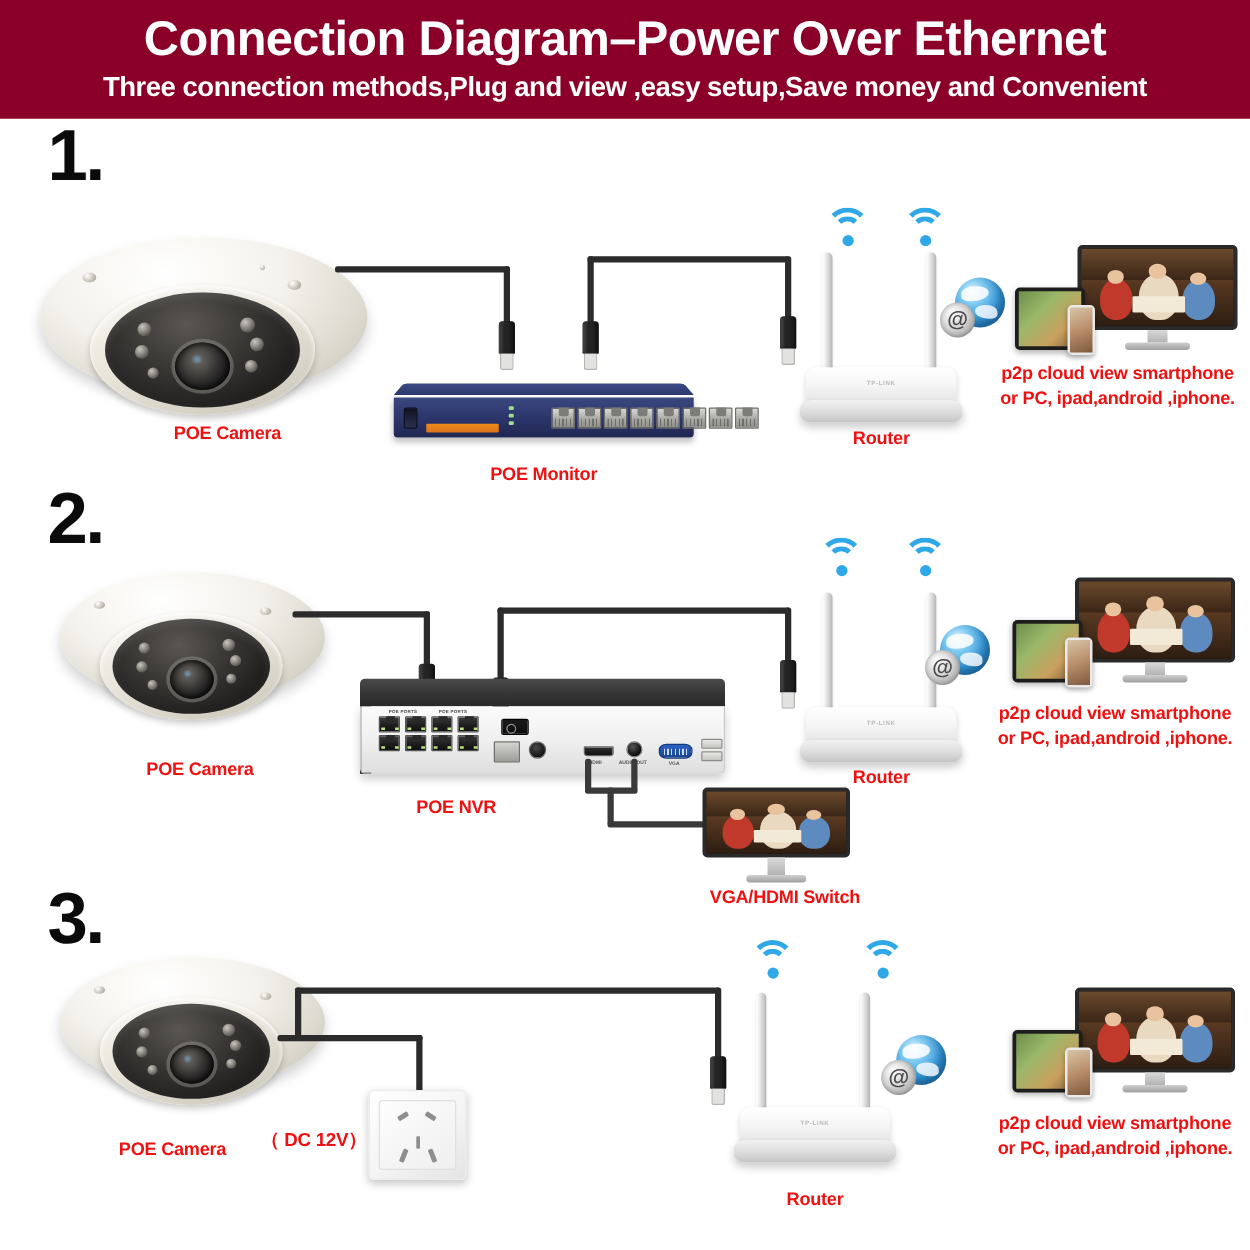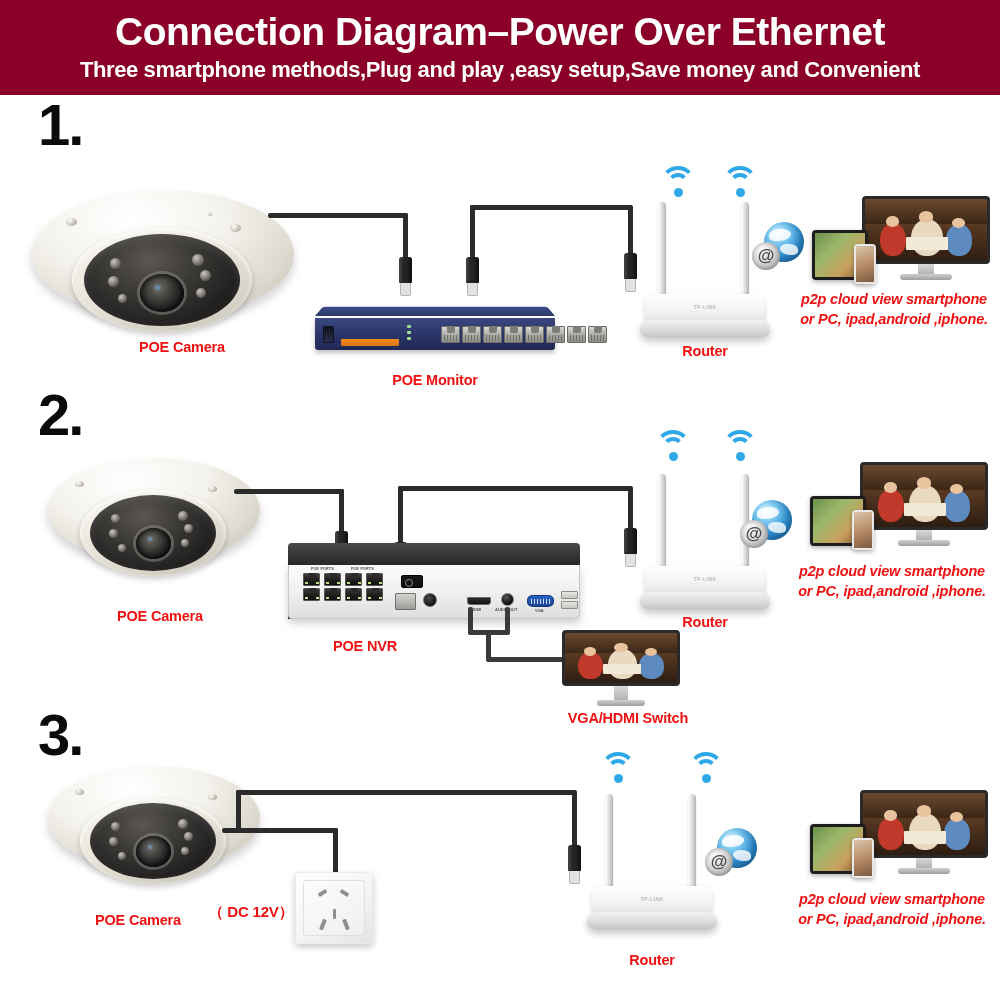--- a/index.html
+++ b/index.html
@@ -41,21 +41,21 @@
     letter-spacing: -0.6px; margin-left: 14px; padding-bottom: 3px;
     white-space: nowrap;
   }
 
   
   .lbl {
     position: absolute; color: #ee1111; font-weight: bold;
     font-size: 14.5px; white-space: nowrap; text-align: center;
     letter-spacing: -0.2px;
   }
-  .lbl.two { line-height: 1.35; white-space: pre-line; font-style: italic; }
+  .lbl.two { line-height: 1.35; white-space: pre-line; }
 
   
   .cable { position: absolute; background: #2b2b2b; }
   .cable.h { height: 5px; border-radius: 2px; }
   .cable.v { width: 5px; border-radius: 2px; }
   .cable.thin { background: #3a3a3a; }
 
   
   .rj45 { position: absolute; width: 13px; }
   .rj45 .boot {
@@ -330,21 +330,21 @@
   
   .vmon { position:absolute; }
 </style>
 </head>
 <body>
 
 <div id="page">
 
   <div class="banner">
     <div class="banner-title">Connection Diagram–Power Over Ethernet</div>
-    <div class="banner-sub">Three smartphone methods,Plug and play ,easy setup,Save money and Convenient</div>
+    <div class="banner-sub">Three connection methods,Plug and view ,easy setup,Save money and Convenient</div>
   </div>
 
   <div class="sec-head" style="left:38px; top:102px;">
     <span class="sec-num">1.</span>
   </div>
 
   <div class="camera" style="left:32px; top:182px; width:262px; height:152px;">
     <div class="cam-base" style="left:0; top:8px; width:262px; height:128px;"></div>
     <div class="cam-rim" style="left:40px; top:46px; width:180px; height:104px;"></div>
     <div class="cam-dome" style="left:52px; top:52px; width:156px; height:92px;"></div>

